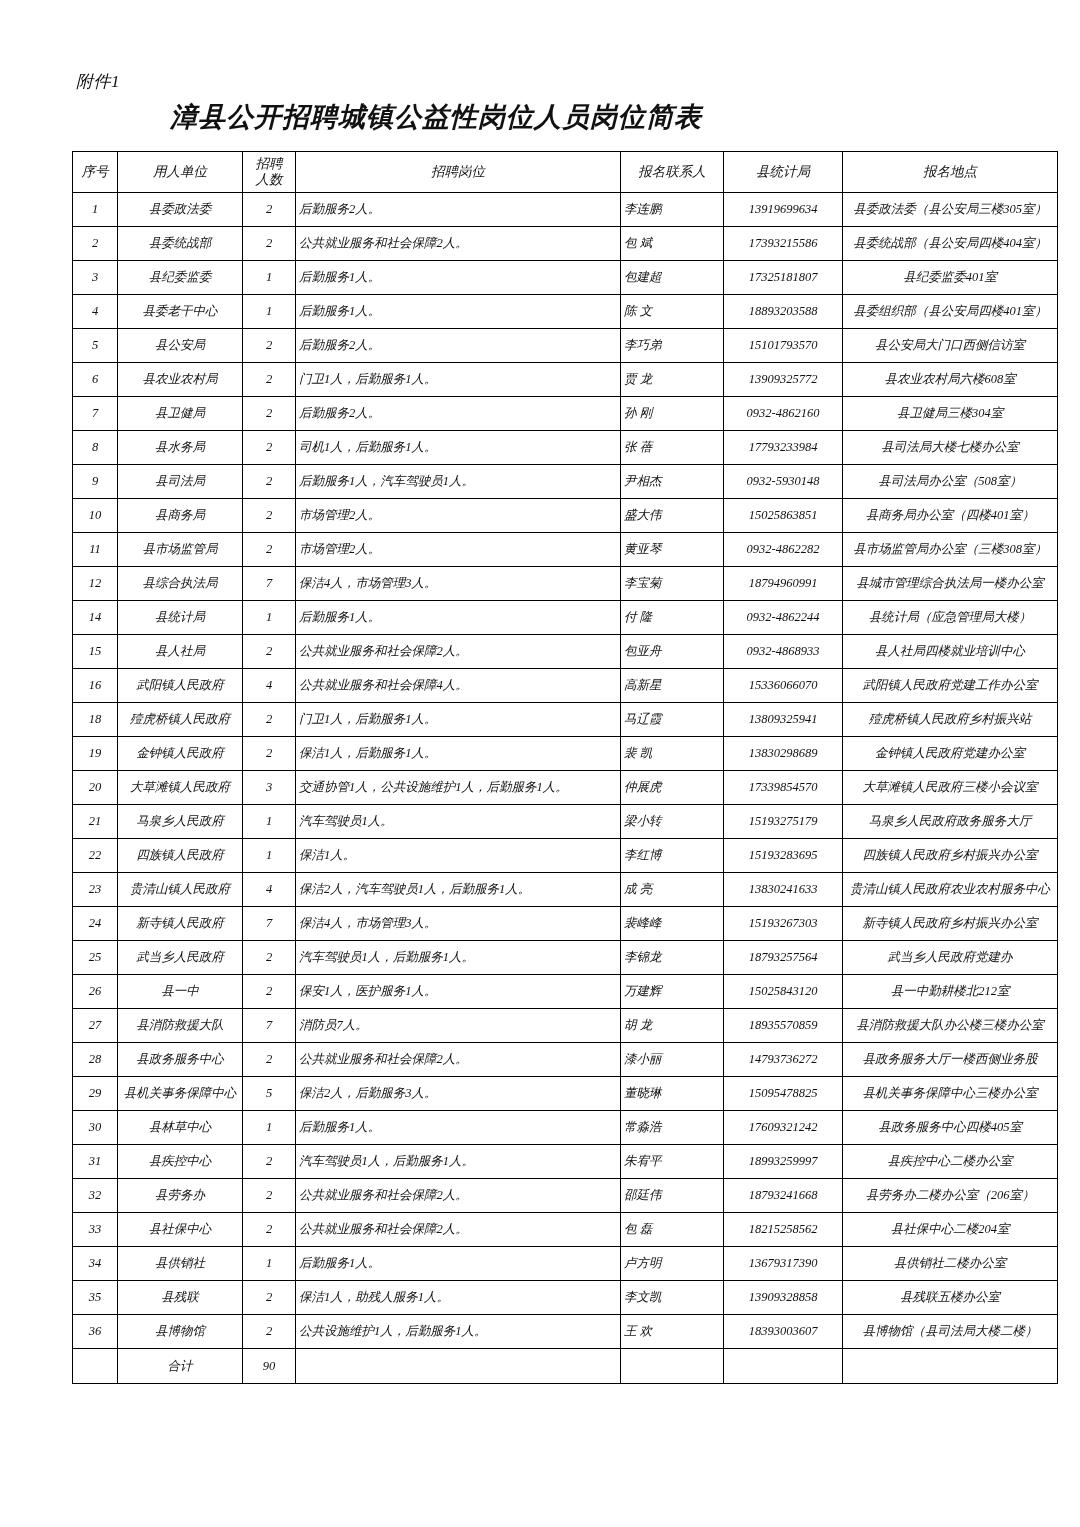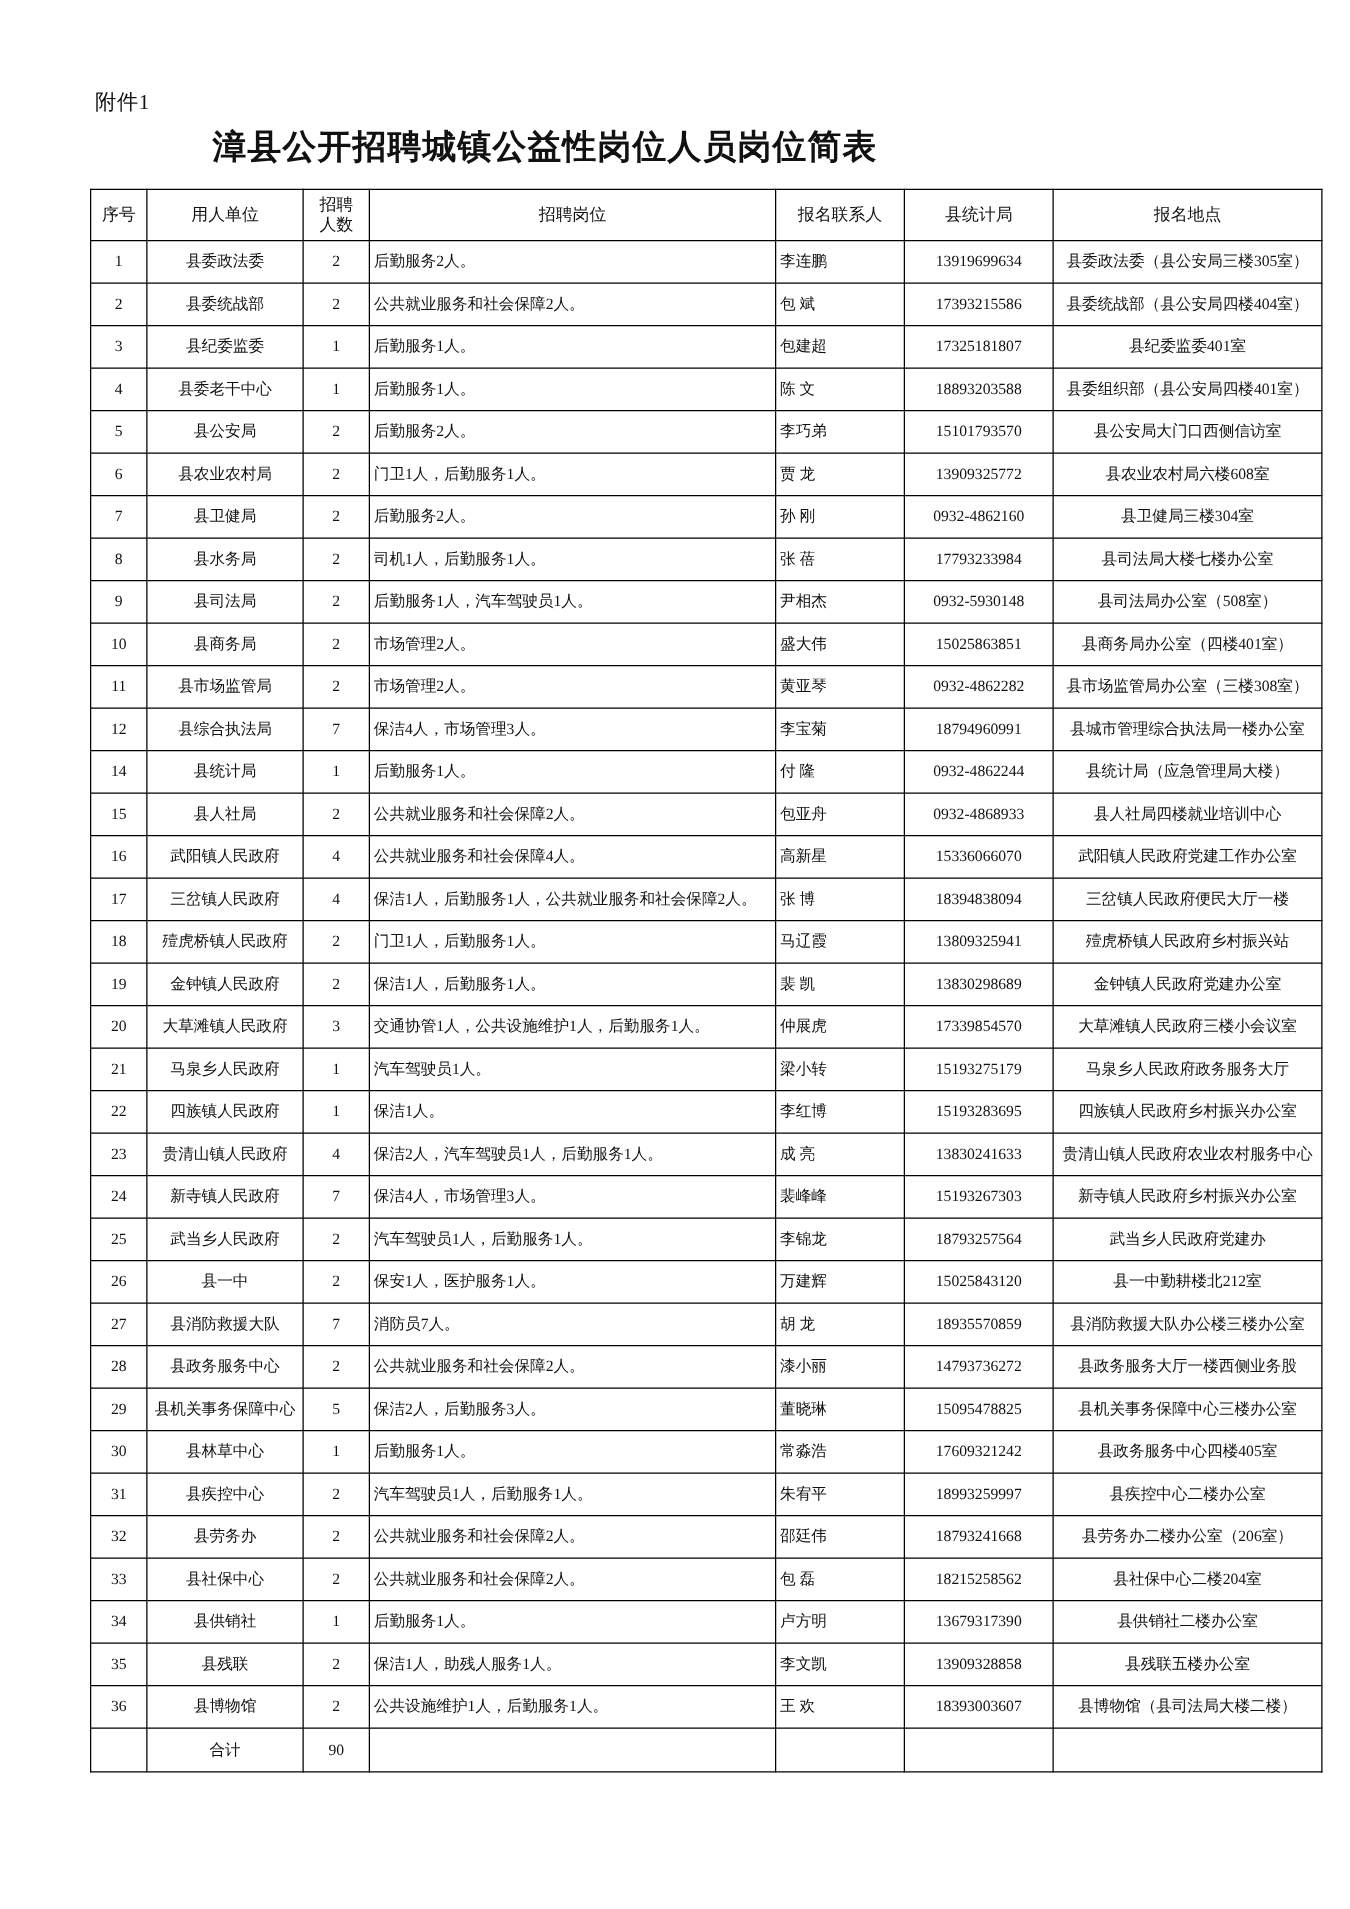--- a/index.html
+++ b/index.html
@@ -13,20 +13,21 @@
     font-family: "Liberation Serif", "DejaVu Serif", serif;
     color: #111;
     position: relative;
   }
   .page {
     width: 872px;
     height: 1527px;
     box-sizing: border-box;
     padding: 70px 72px 40px 72px;
     position: relative;
+    font-style: italic;
   }
   .attachment-label {
     font-size: 17px;
     font-family: "Liberation Serif", "DejaVu Serif", serif;
     margin: 0 0 6px 4px;
     letter-spacing: 0.5px;
   }
   .doc-title {
     text-align: center;
     font-size: 27px;
@@ -222,29 +223,20 @@
         <tr>
           <td class="c-idx">16</td>
           <td class="c-unit">武阳镇人民政府</td>
           <td class="c-num">4</td>
           <td class="c-post">公共就业服务和社会保障4人。</td>
           <td class="c-contact">高新星</td>
           <td class="c-phone">15336066070</td>
           <td class="c-place">武阳镇人民政府党建工作办公室</td>
         </tr>
         <tr>
-          <td class="c-idx">17</td>
-          <td class="c-unit">三岔镇人民政府</td>
-          <td class="c-num">4</td>
-          <td class="c-post">保洁1人，后勤服务1人，公共就业服务和社会保障2人。</td>
-          <td class="c-contact">张  博</td>
-          <td class="c-phone">18394838094</td>
-          <td class="c-place">三岔镇人民政府便民大厅一楼</td>
-        </tr>
-        <tr>
           <td class="c-idx">18</td>
           <td class="c-unit">殪虎桥镇人民政府</td>
           <td class="c-num">2</td>
           <td class="c-post">门卫1人，后勤服务1人。</td>
           <td class="c-contact">马辽霞</td>
           <td class="c-phone">13809325941</td>
           <td class="c-place">殪虎桥镇人民政府乡村振兴站</td>
         </tr>
         <tr>
           <td class="c-idx">19</td>

